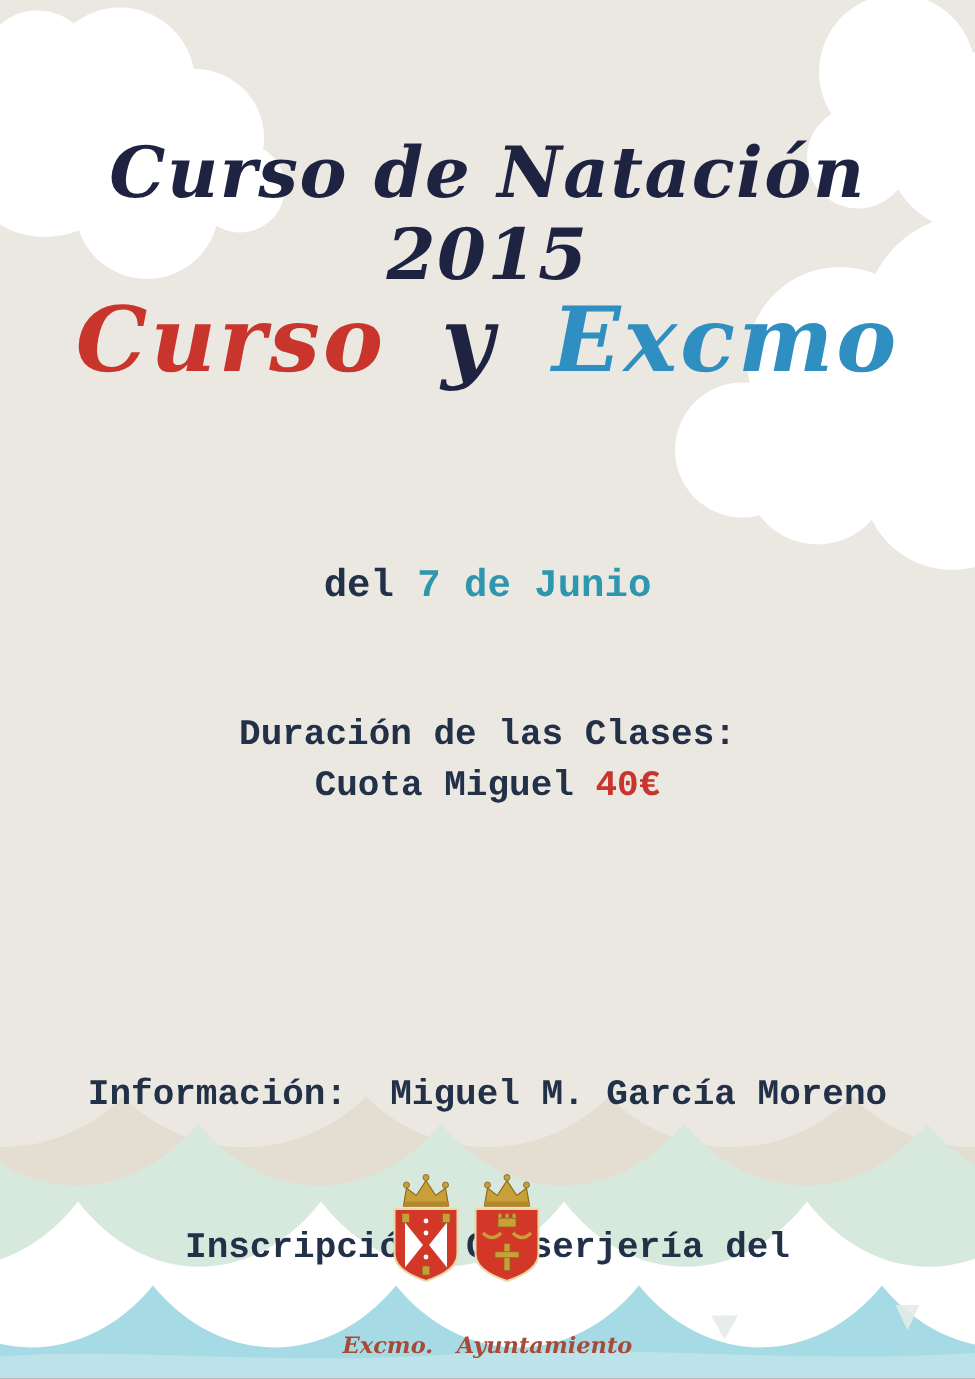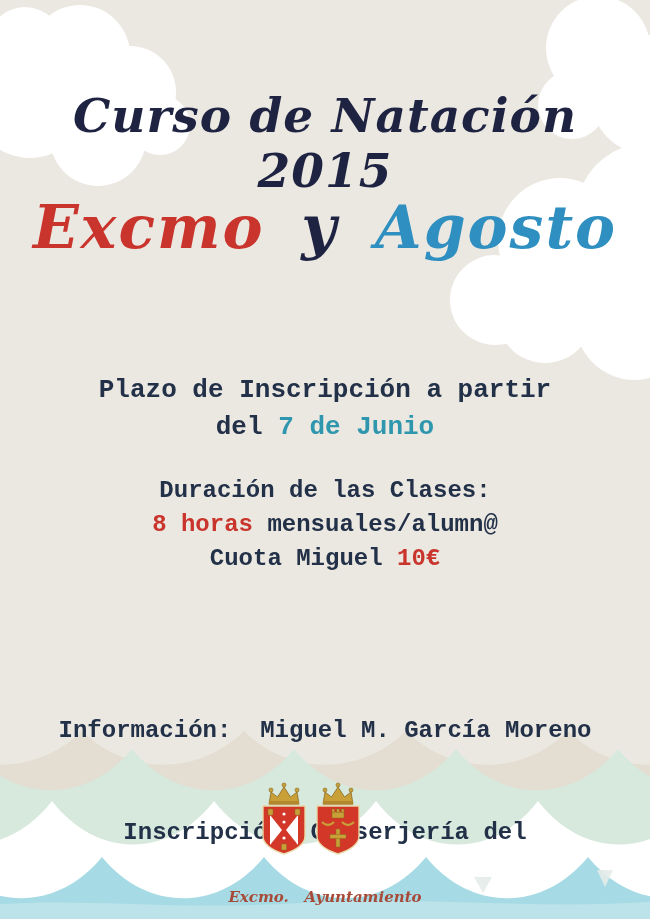--- a/index.html
+++ b/index.html
@@ -89,34 +89,32 @@
     <path class="wave-white" d="M-110,82 C-65,140 7,140 52,82 C97,140 169,140 214,82 C259,140 331,140 376,82 C421,140 493,140 538,82 C583,140 655,140 700,82 L700,220 L-110,220 Z"></path>
     <path class="wave-blue" d="M-60,138 C-15,193 57,193 102,138 C147,193 219,193 264,138 C309,193 381,193 426,138 C471,193 543,193 588,138 C633,193 705,193 750,138 L750,220 L-60,220 Z"></path>
     <polygon class="sail" points="483,174 474,158 492,158"></polygon>
     <polygon class="sail" points="605,168 597,151 613,151"></polygon>
     <path class="wave-water" d="M-10,186 C80,178 180,192 300,184 C420,176 540,192 660,182 L660,210 L-10,210 Z"></path>
   </svg>
 
   <div class="abs script title">Curso de Natación 2015</div>
 
   <div class="abs script months">
-    <span class="julio">Excmo</span>
+    <span class="julio">Curso</span>
     <span class="conj">y</span>
-    <span class="agosto">Agosto</span>
+    <span class="agosto">Excmo</span>
   </div>
 
   <div class="abs type enrollment">
-    <div>Plazo de Inscripción a partir</div>
     <div><span>del </span><span class="hl-teal">7 de Junio</span></div>
   </div>
 
   <div class="abs type details">
     <div>Duración de las Clases:</div>
-    <div><span class="hl-red">8 horas</span><span> mensuales/alumn@</span></div>
-    <div><span>Cuota Miguel </span><span class="hl-red">10€</span></div>
+    <div><span>Cuota Miguel </span><span class="hl-red">40€</span></div>
   </div>
 
   <div class="abs type contact">
     <div>Información:  Miguel M. García Moreno</div>
     <div>Inscripción: Conserjería del</div>
     <div>Ayuntamiento de Villatorres</div>
   </div>
 
   <svg class="crest-svg" width="116" height="78" viewBox="0 0 116 78" aria-hidden="true">
 

